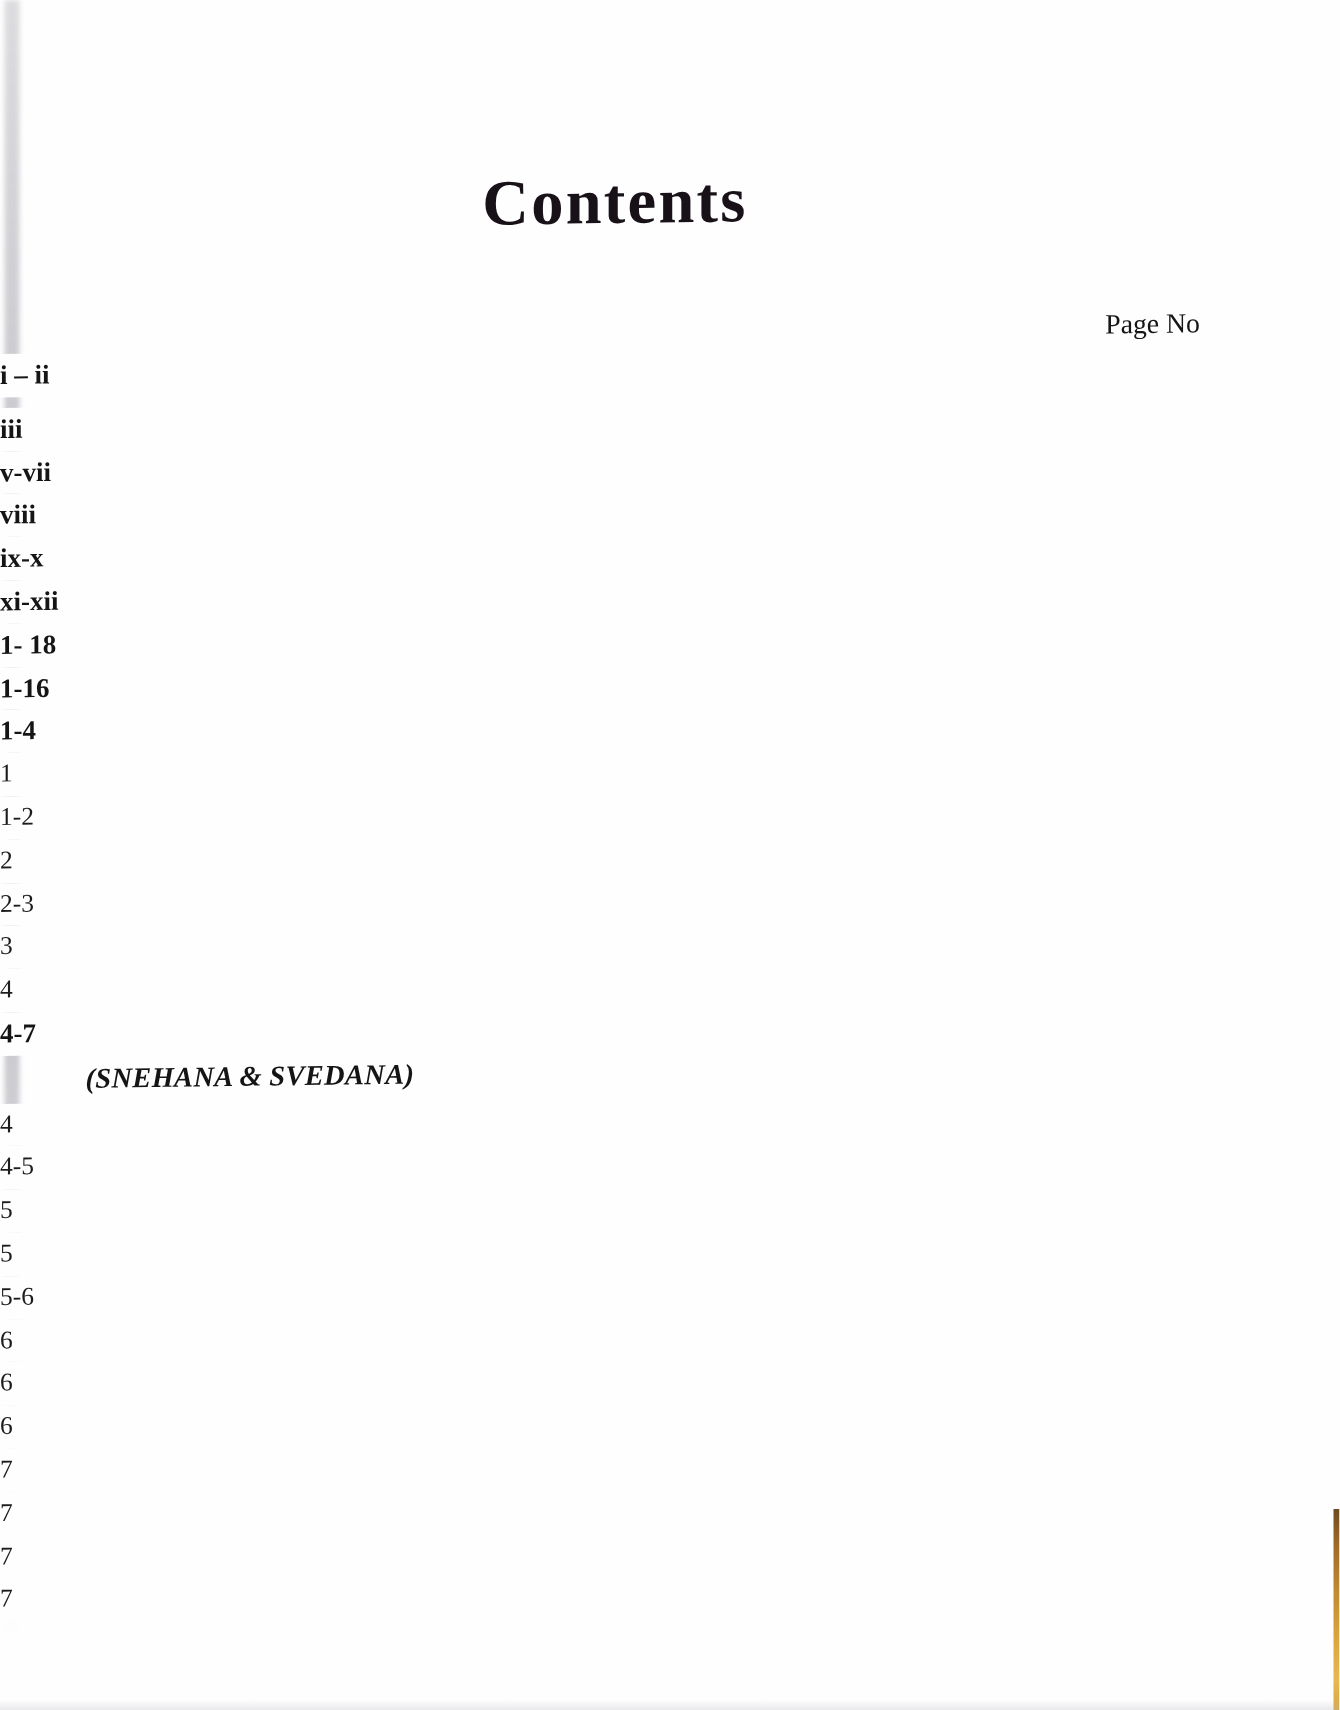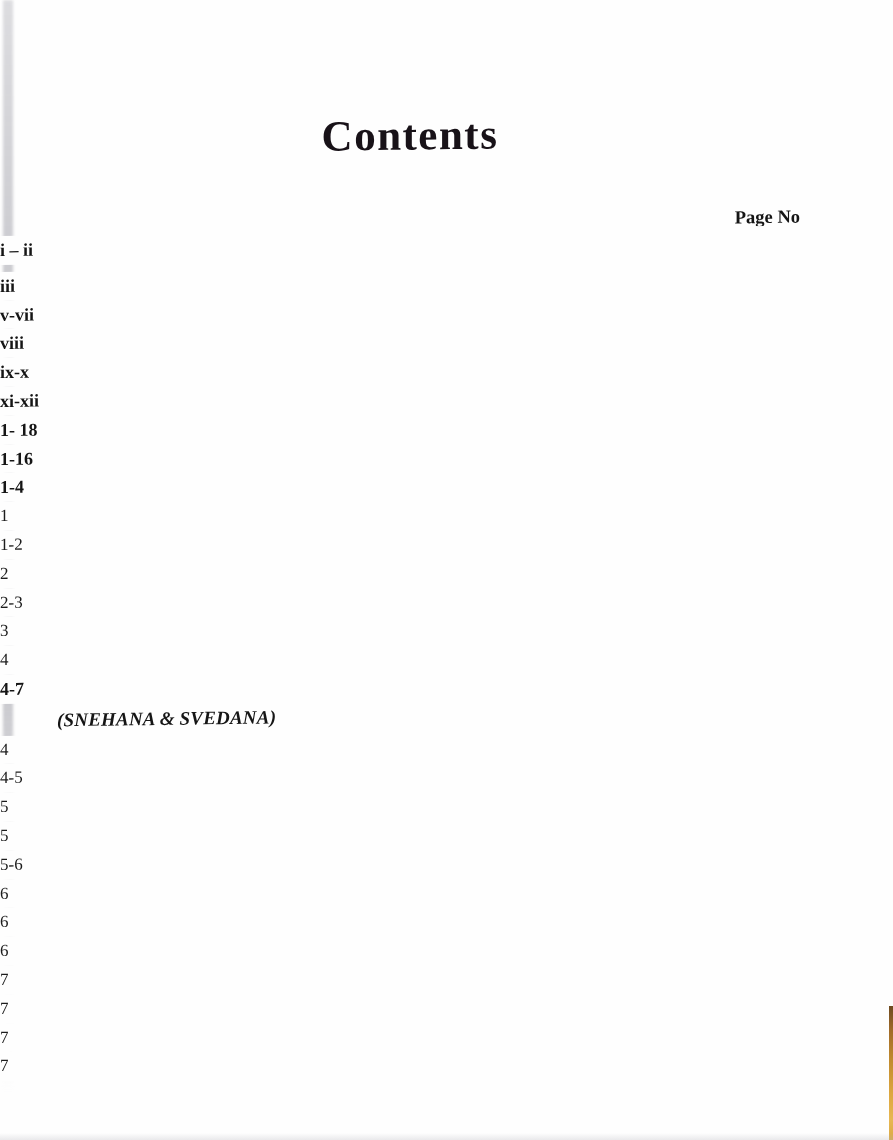--- a/index.html
+++ b/index.html
@@ -39,21 +39,21 @@
     transform-origin:0 0;
   }
   .doc-title{
     position:absolute;top:116px;left:0;width:820px;
     text-align:center;
     font-size:43px;font-weight:bold;letter-spacing:1.5px;
     color:#181218;
   }
   .page-no-header{
     position:absolute;top:216px;right:93px;
-    font-size:18.5px;font-weight:bold;line-height:22px;
+    font-size:18.5px;font-weight:normal;line-height:22px;
     white-space:nowrap;
   }
   .toc{position:absolute;top:236px;left:0;right:0;}
   .row{position:relative;height:28.8px;}
   .row:nth-child(2){margin-top:7px;}
   .row:nth-child(17){margin-top:3px;}
   .row .num,.row .label,.row .page{
     position:absolute;top:0;line-height:28.8px;white-space:nowrap;
   }
   .row .page{right:93px;}

